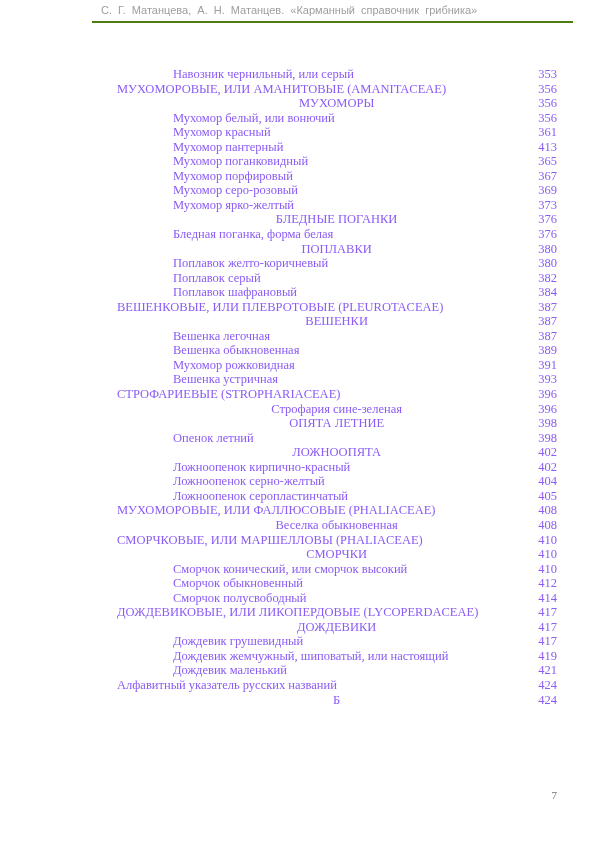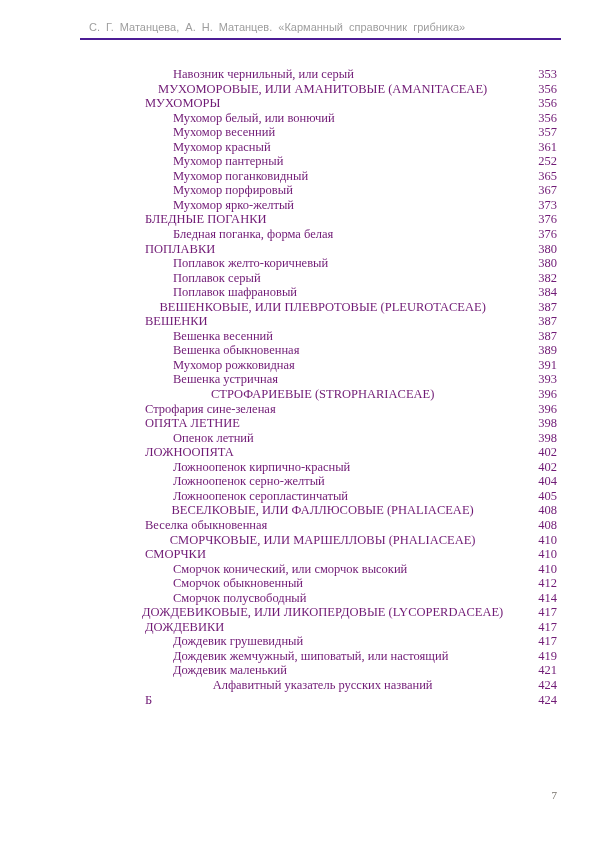--- a/index.html
+++ b/index.html
@@ -11,26 +11,26 @@
     position: relative;
     width: 600px;
     height: 850px;
     background: #ffffff;
     overflow: hidden;
     font-family: "Liberation Serif", serif;
   }
   
   .running-header {
     position: absolute;
-    left: 80px;
+    left: 92px;
     top: 0;
     width: 481px;
-    padding-top: 21px;
+    padding-top: 4px;
     padding-bottom: 4px;
-    border-bottom: 2px solid #4c1d95;
+    border-bottom: 2px solid #4d7c0f;
     box-sizing: border-box;
   }
   .running-title {
     font-family: "Liberation Sans", sans-serif;
     font-size: 11px;
     line-height: 13px;
     color: #9e9e9e;
     word-spacing: 3px;
     padding-left: 9px;
     white-space: nowrap;
@@ -40,34 +40,34 @@
     position: absolute;
     left: 80px;
     top: 67px;
     width: 477px;
   }
   .toc-row {
     display: flex;
     align-items: baseline;
     line-height: 14.55px;
     font-size: 12.5px;
-    color: #701a75;
+    color: #8b5cf6;
   }
   .toc-title {
     flex: 1 1 auto;
     white-space: nowrap;
     overflow: hidden;
   }
   .toc-page {
     flex: 0 0 auto;
     margin-left: 10px;
     text-align: center;
   }
-  .level-0 .toc-title { padding-left: 37px; text-align: center; }
-  .level-1 .toc-title { padding-left: 65px; }
+  .level-0 .toc-title { padding-left: 37px; }
+  .level-1 .toc-title { padding-left: 65px; text-align: center; }
   .level-2 .toc-title { padding-left: 93px; }
   
   .page-footer {
     position: absolute;
     right: 43px;
     top: 789px;
     font-family: "Liberation Serif", serif;
     font-size: 11px;
     color: #75706a;
   }
@@ -92,40 +92,40 @@
       </div>
       <div class="toc-row level-1">
         <span class="toc-title">МУХОМОРЫ</span>
         <span class="toc-page">356</span>
       </div>
       <div class="toc-row level-2">
         <span class="toc-title">Мухомор белый, или вонючий</span>
         <span class="toc-page">356</span>
       </div>
       <div class="toc-row level-2">
-        <span class="toc-title">Мухомор весенний</span>
-        <span class="toc-page">357</span>
-      </div>
-      <div class="toc-row level-2">
         <span class="toc-title">Мухомор красный</span>
         <span class="toc-page">361</span>
       </div>
       <div class="toc-row level-2">
         <span class="toc-title">Мухомор пантерный</span>
-        <span class="toc-page">252</span>
+        <span class="toc-page">413</span>
       </div>
       <div class="toc-row level-2">
         <span class="toc-title">Мухомор поганковидный</span>
         <span class="toc-page">365</span>
       </div>
       <div class="toc-row level-2">
         <span class="toc-title">Мухомор порфировый</span>
         <span class="toc-page">367</span>
       </div>
       <div class="toc-row level-2">
+        <span class="toc-title">Мухомор серо-розовый</span>
+        <span class="toc-page">369</span>
+      </div>
+      <div class="toc-row level-2">
         <span class="toc-title">Мухомор ярко-желтый</span>
         <span class="toc-page">373</span>
       </div>
       <div class="toc-row level-1">
         <span class="toc-title">БЛЕДНЫЕ ПОГАНКИ</span>
         <span class="toc-page">376</span>
       </div>
       <div class="toc-row level-2">
         <span class="toc-title">Бледная поганка, форма белая</span>
         <span class="toc-page">376</span>
@@ -148,21 +148,21 @@
       </div>
       <div class="toc-row level-0">
         <span class="toc-title">ВЕШЕНКОВЫЕ, ИЛИ ПЛЕВРОТОВЫЕ (PLEUROTACEAE)</span>
         <span class="toc-page">387</span>
       </div>
       <div class="toc-row level-1">
         <span class="toc-title">ВЕШЕНКИ</span>
         <span class="toc-page">387</span>
       </div>
       <div class="toc-row level-2">
-        <span class="toc-title">Вешенка весенний</span>
+        <span class="toc-title">Вешенка легочная</span>
         <span class="toc-page">387</span>
       </div>
       <div class="toc-row level-2">
         <span class="toc-title">Вешенка обыкновенная</span>
         <span class="toc-page">389</span>
       </div>
       <div class="toc-row level-2">
         <span class="toc-title">Мухомор рожковидная</span>
         <span class="toc-page">391</span>
       </div>
@@ -196,21 +196,21 @@
       </div>
       <div class="toc-row level-2">
         <span class="toc-title">Ложноопенок серно-желтый</span>
         <span class="toc-page">404</span>
       </div>
       <div class="toc-row level-2">
         <span class="toc-title">Ложноопенок серопластинчатый</span>
         <span class="toc-page">405</span>
       </div>
       <div class="toc-row level-0">
-        <span class="toc-title">ВЕСЕЛКОВЫЕ, ИЛИ ФАЛЛЮСОВЫЕ (PHALIACEAE)</span>
+        <span class="toc-title">МУХОМОРОВЫЕ, ИЛИ ФАЛЛЮСОВЫЕ (PHALIACEAE)</span>
         <span class="toc-page">408</span>
       </div>
       <div class="toc-row level-1">
         <span class="toc-title">Веселка обыкновенная</span>
         <span class="toc-page">408</span>
       </div>
       <div class="toc-row level-0">
         <span class="toc-title">СМОРЧКОВЫЕ, ИЛИ МАРШЕЛЛОВЫ (PHALIACEAE)</span>
         <span class="toc-page">410</span>
       </div>

